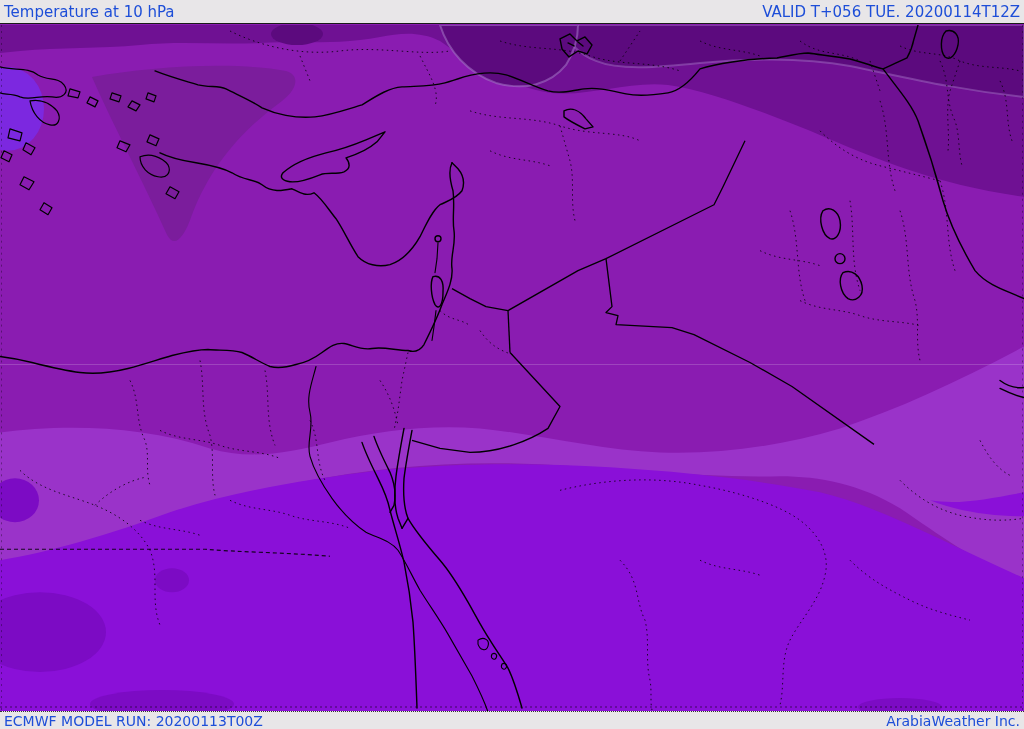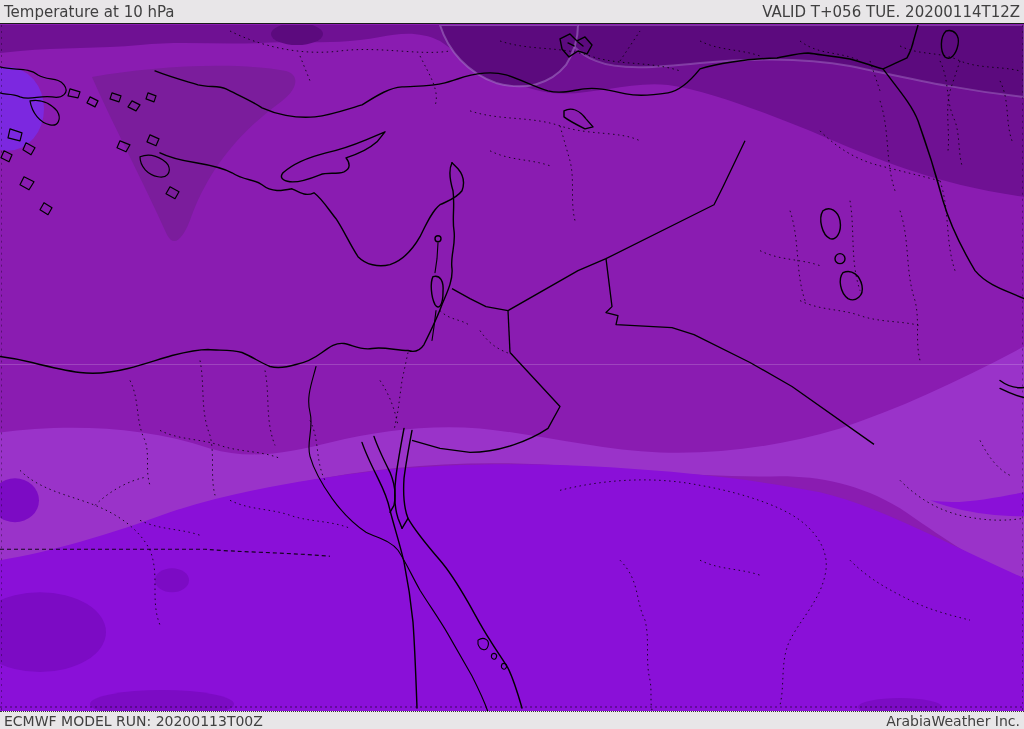--- a/index.html
+++ b/index.html
@@ -4,21 +4,21 @@
 <style>
   html,body{margin:0;padding:0;background:#555;}
   .stage{
     position:relative;width:1024px;height:729px;overflow:hidden;
     font-family:"DejaVu Sans","Liberation Sans",sans-serif;
     background:#8a1cb1;
   }
   .bar{
     position:absolute;left:0;width:1024px;background:#e8e6e8;
     display:flex;justify-content:space-between;align-items:center;
-    box-sizing:border-box;padding:0 4px;color:#404040;
+    box-sizing:border-box;padding:0 4px;color:#1d4ed8;
   }
   .bar.top{top:0;height:24px;border-bottom:1px solid #1a1a1a;font-size:15px;}
   .bar.bottom{top:711px;height:18px;border-top:1px dotted #333;font-size:14px;text-align:right;}
   .bar span{white-space:nowrap;}
   .map{position:absolute;top:25px;left:0;width:1024px;height:686px;}
   .map svg{display:block;width:100%;height:100%;}
 </style>
 </head>
 <body>
 

